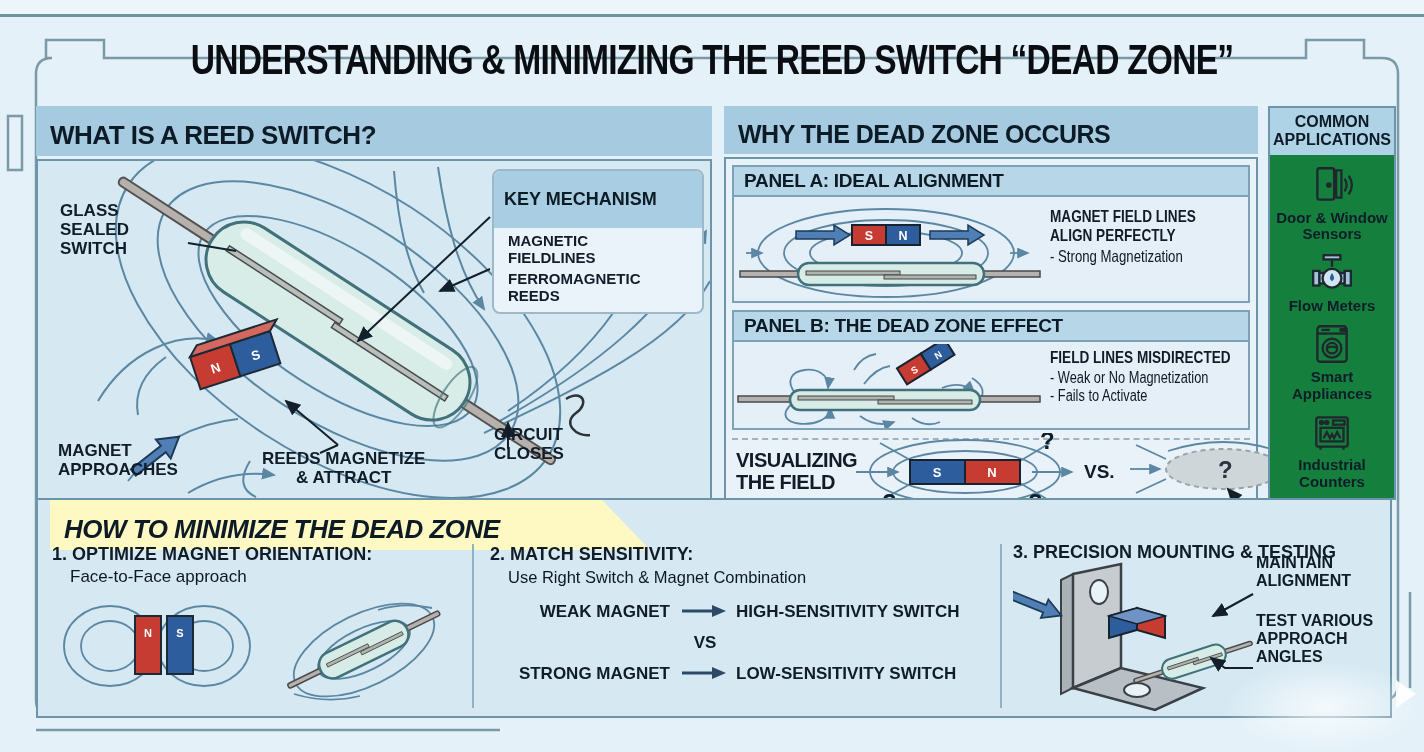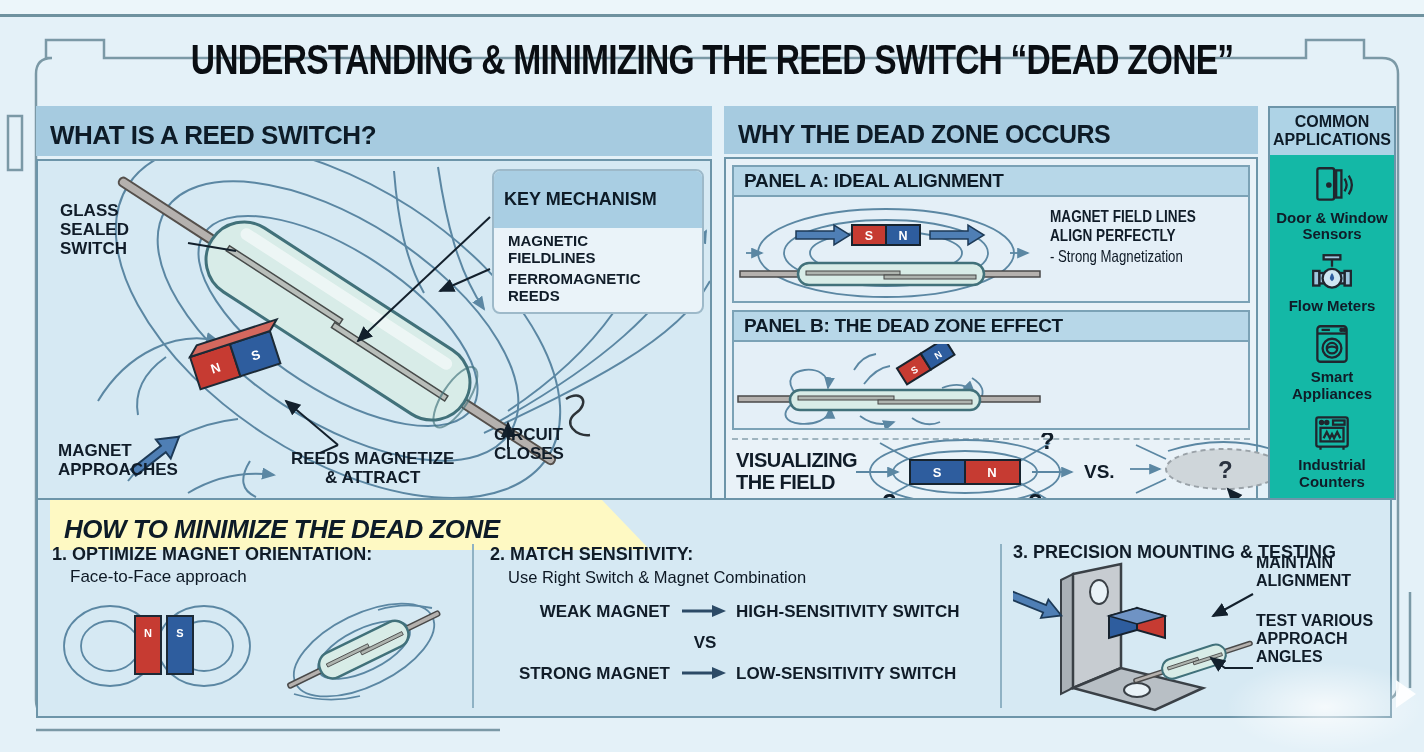--- a/index.html
+++ b/index.html
@@ -12,21 +12,21 @@
   .sec-h{background:#a6cbe0;color:#0d1b27;font-weight:bold;font-size:26px;letter-spacing:-.5px;padding:14px 14px 5px 14px;box-sizing:border-box;}
   .sec-body{background:#d6e9f3;border:2px solid #6d95a9;box-sizing:border-box;position:relative;}
   .panel{border:2px solid #7ba2b6;background:#e4eff7;box-sizing:border-box;position:relative;}
   .panel-h{background:#b7d7e8;border-bottom:2px solid #7ba2b6;font-weight:bold;font-size:19px;padding:3px 10px;color:#0d1b27;letter-spacing:-.3px;}
   .lbl{font-weight:bold;color:#101c28;line-height:1.12;}
   .cx80{transform:scaleX(.8);transform-origin:0 0;}
   .keybox{border:2px solid #9db9c9;background:#eaf3f9;border-radius:8px;overflow:hidden;}
   .keybox .kt{background:#a9cee3;font-weight:bold;font-size:18px;padding:18px 10px;color:#0d1b27;}
   .keybox .ki{font-weight:bold;font-size:15px;padding:5px 10px 0 14px;color:#101c28;line-height:1.1;}
   .keybox .ki:last-child{padding-bottom:8px;}
-  .sidebar{background:#14b8a6;border:2px solid #6d95a9;box-sizing:border-box;}
+  .sidebar{background:#15803d;border:2px solid #6d95a9;box-sizing:border-box;}
   .sidebar .sb-h{background:#aed3e6;text-align:center;font-weight:bold;font-size:16px;line-height:1.15;padding:5px 2px;color:#0d1b27;}
   .sb-item{display:flex;flex-direction:column;align-items:center;margin-top:7px;}
   .sb-item .sb-l{font-weight:bold;font-size:15px;text-align:center;line-height:1.1;margin-top:2px;color:#101c28;}
   .dash{border-top:2px dashed #9fb4bf;}
   .vdiv{width:2px;background:#8fb2c4;}
   svg{display:block;}
   #watermark{right:0;bottom:0;width:330px;height:150px;background:radial-gradient(closest-side at 70% 70%, rgba(255,255,255,.75), rgba(255,255,255,0));pointer-events:none;}
   #wm-tri{right:8px;bottom:44px;width:0;height:0;border-top:14px solid transparent;border-bottom:14px solid transparent;border-left:20px solid rgba(255,255,255,.9);}
 </style>
 </head>
@@ -116,21 +116,21 @@
 SWITCH</div>
       <div class="abs keybox" style="left:454px;top:8px;width:208px;">
         <div class="kt">KEY MECHANISM</div>
         <div class="ki pl">MAGNETIC
 FIELDLINES</div>
         <div class="ki pl">FERROMAGNETIC
 REEDS</div>
       </div>
       <div class="abs lbl pl" style="left:20px;top:280px;font-size:17px;">MAGNET
 APPROACHES</div>
-      <div class="abs lbl pl" style="left:224px;top:288px;font-size:17px;text-align:center;margin-left:29px;">REEDS MAGNETIZE
+      <div class="abs lbl pl" style="left:224px;top:288px;font-size:17px;text-align:center;">REEDS MAGNETIZE
 &amp; ATTRACT</div>
       <div class="abs lbl pl" style="left:456px;top:264px;font-size:17px;">CIRCUIT
 CLOSES</div>
     </div>
   </div>
 
   <div class="abs sec" style="left:724px;top:106px;width:534px;height:392px;">
     <div class="sec-h" style="font-size:25px;">WHY THE DEAD ZONE OCCURS</div>
     <div class="sec-body" style="margin-top:3px;height:350px;background:#e9f2f8;padding:6px;">
 
@@ -183,20 +183,25 @@
           <rect x="54" y="46" width="190" height="20" rx="10" fill="#d8ece7" stroke="#41717a" stroke-width="2.5"></rect>
           <rect x="62" y="52" width="96" height="4" fill="#aeb4af" stroke="#444" stroke-width="1"></rect>
           <rect x="142" y="56" width="94" height="4" fill="#aeb4af" stroke="#444" stroke-width="1"></rect>
           <g transform="rotate(-32 190 18)">
             <rect x="162" y="8" width="28" height="19" fill="#c63b32" stroke="#17242f" stroke-width="2"></rect>
             <rect x="190" y="8" width="28" height="19" fill="#2e5d9e" stroke="#17242f" stroke-width="2"></rect>
             <text x="176" y="22" text-anchor="middle" font-size="9.5" font-weight="bold" fill="#fff">S</text>
             <text x="204" y="22" text-anchor="middle" font-size="9.5" font-weight="bold" fill="#fff">N</text>
           </g>
         </svg>
+        <div class="abs" style="left:316px;top:36px;width:260px;">
+          <div class="lbl cx80" style="font-size:17px;width:260px;">FIELD LINES MISDIRECTED</div>
+          <div class="pl cx80" style="font-size:16px;width:260px;margin-top:2px;">- Weak or No Magnetization</div>
+          <div class="pl cx80" style="font-size:16px;width:260px;">- Fails to Activate</div>
+        </div>
       </div>
       <div class="dash" style="margin-top:8px;"></div>
 
       <div class="abs" style="left:6px;top:278px;width:510px;height:70px;">
         <div class="abs lbl pl" style="left:4px;top:12px;font-size:20px;letter-spacing:-.5px;">VISUALIZING
 THE FIELD</div>
         <svg class="abs" style="left:118px;top:-4px;" width="230" height="80" viewBox="0 0 230 80">
           <g fill="none" stroke="#5b87a3" stroke-width="1.8">
             <ellipse cx="115" cy="39" rx="95" ry="32"></ellipse>
             <ellipse cx="115" cy="39" rx="72" ry="21"></ellipse>

